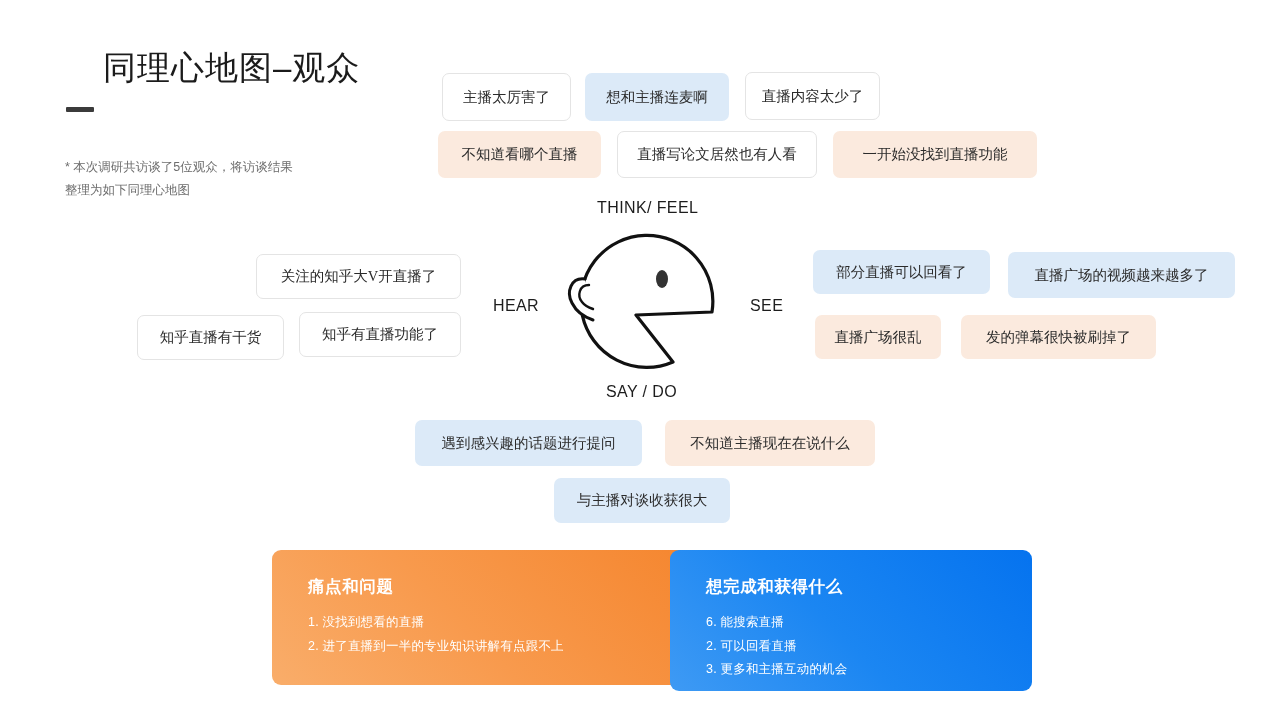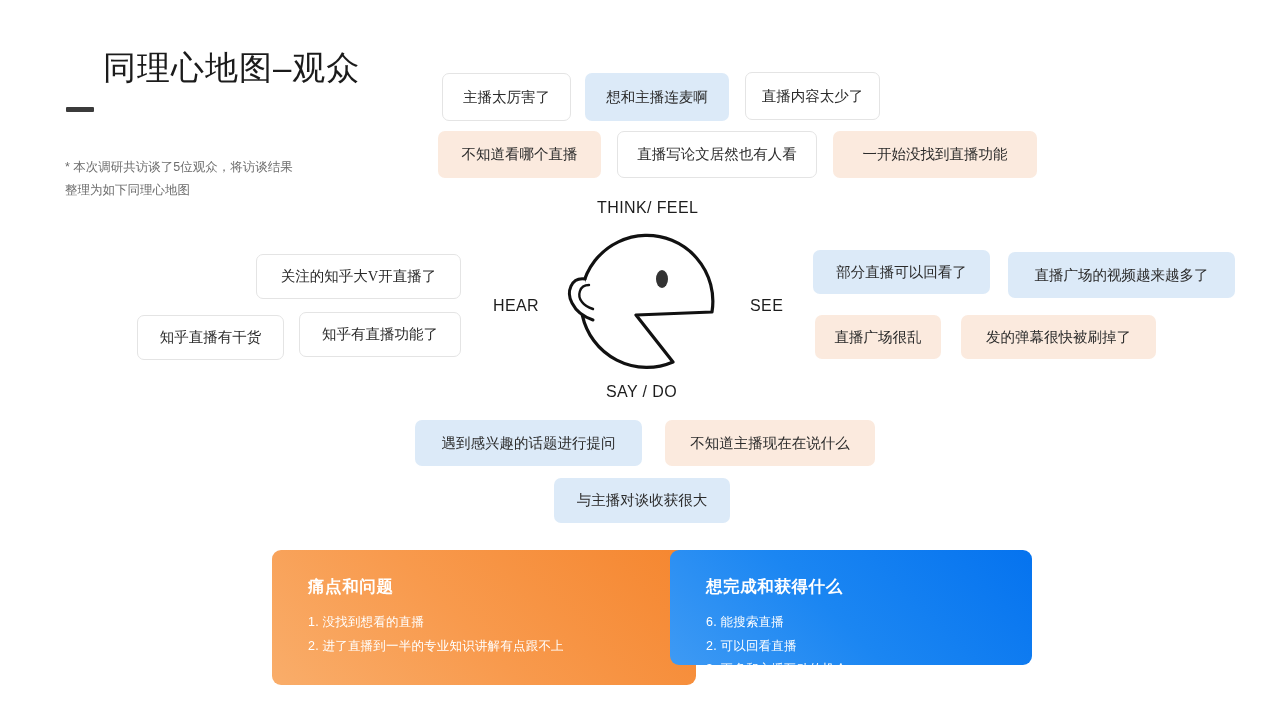--- a/index.html
+++ b/index.html
@@ -59,21 +59,21 @@
     position:absolute;
     border-radius:9px;
     padding:26px 36px 0 36px;
     color:#ffffff;
   }
   .sum-card.orange {
     left:272px; top:550px; width:424px; height:135px;
     background:linear-gradient(45deg,#f9ad6a 0%,#f89a4d 45%,#f5862f 100%);
   }
   .sum-card.blue {
-    left:670px; top:550px; width:362px; height:115px;
+    left:670px; top:550px; width:362px; height:141px;
     background:linear-gradient(45deg,#3e9af4 0%,#1b86f2 45%,#0573ef 100%);
   }
   .sum-title {
     font-size:16.5px; font-weight:bold; letter-spacing:.6px;
     margin-bottom:13px;
   }
   .sum-item { font-size:12.5px; line-height:23.5px; letter-spacing:.2px; }
 </style>
 </head>
 <body>

